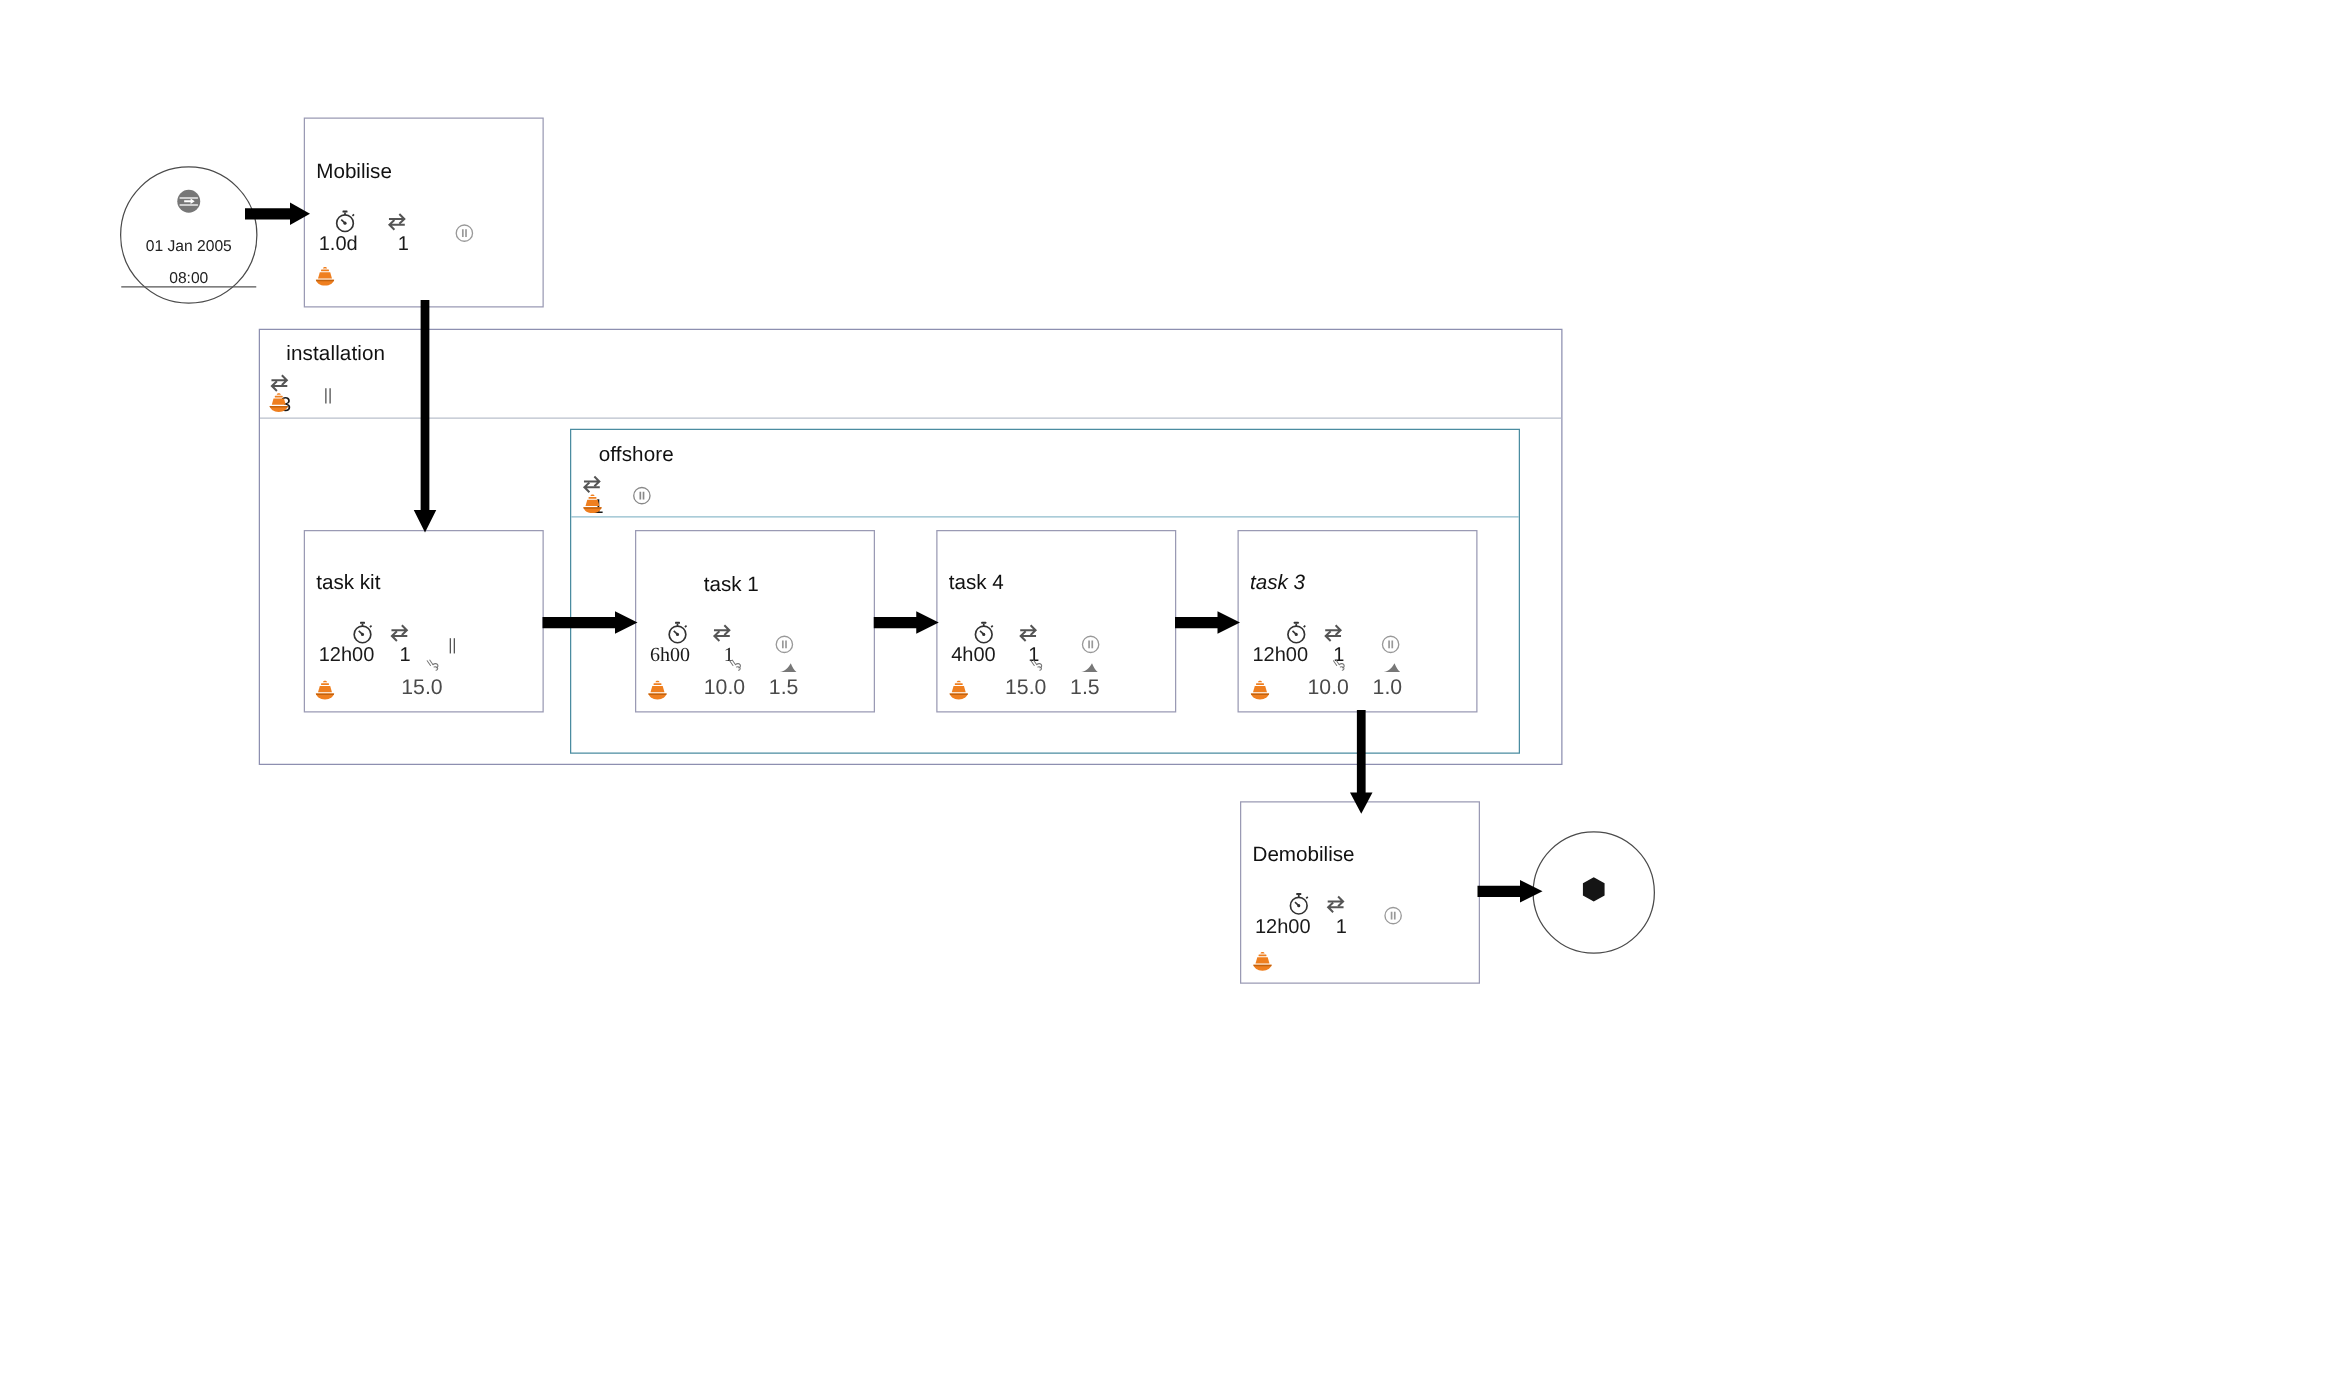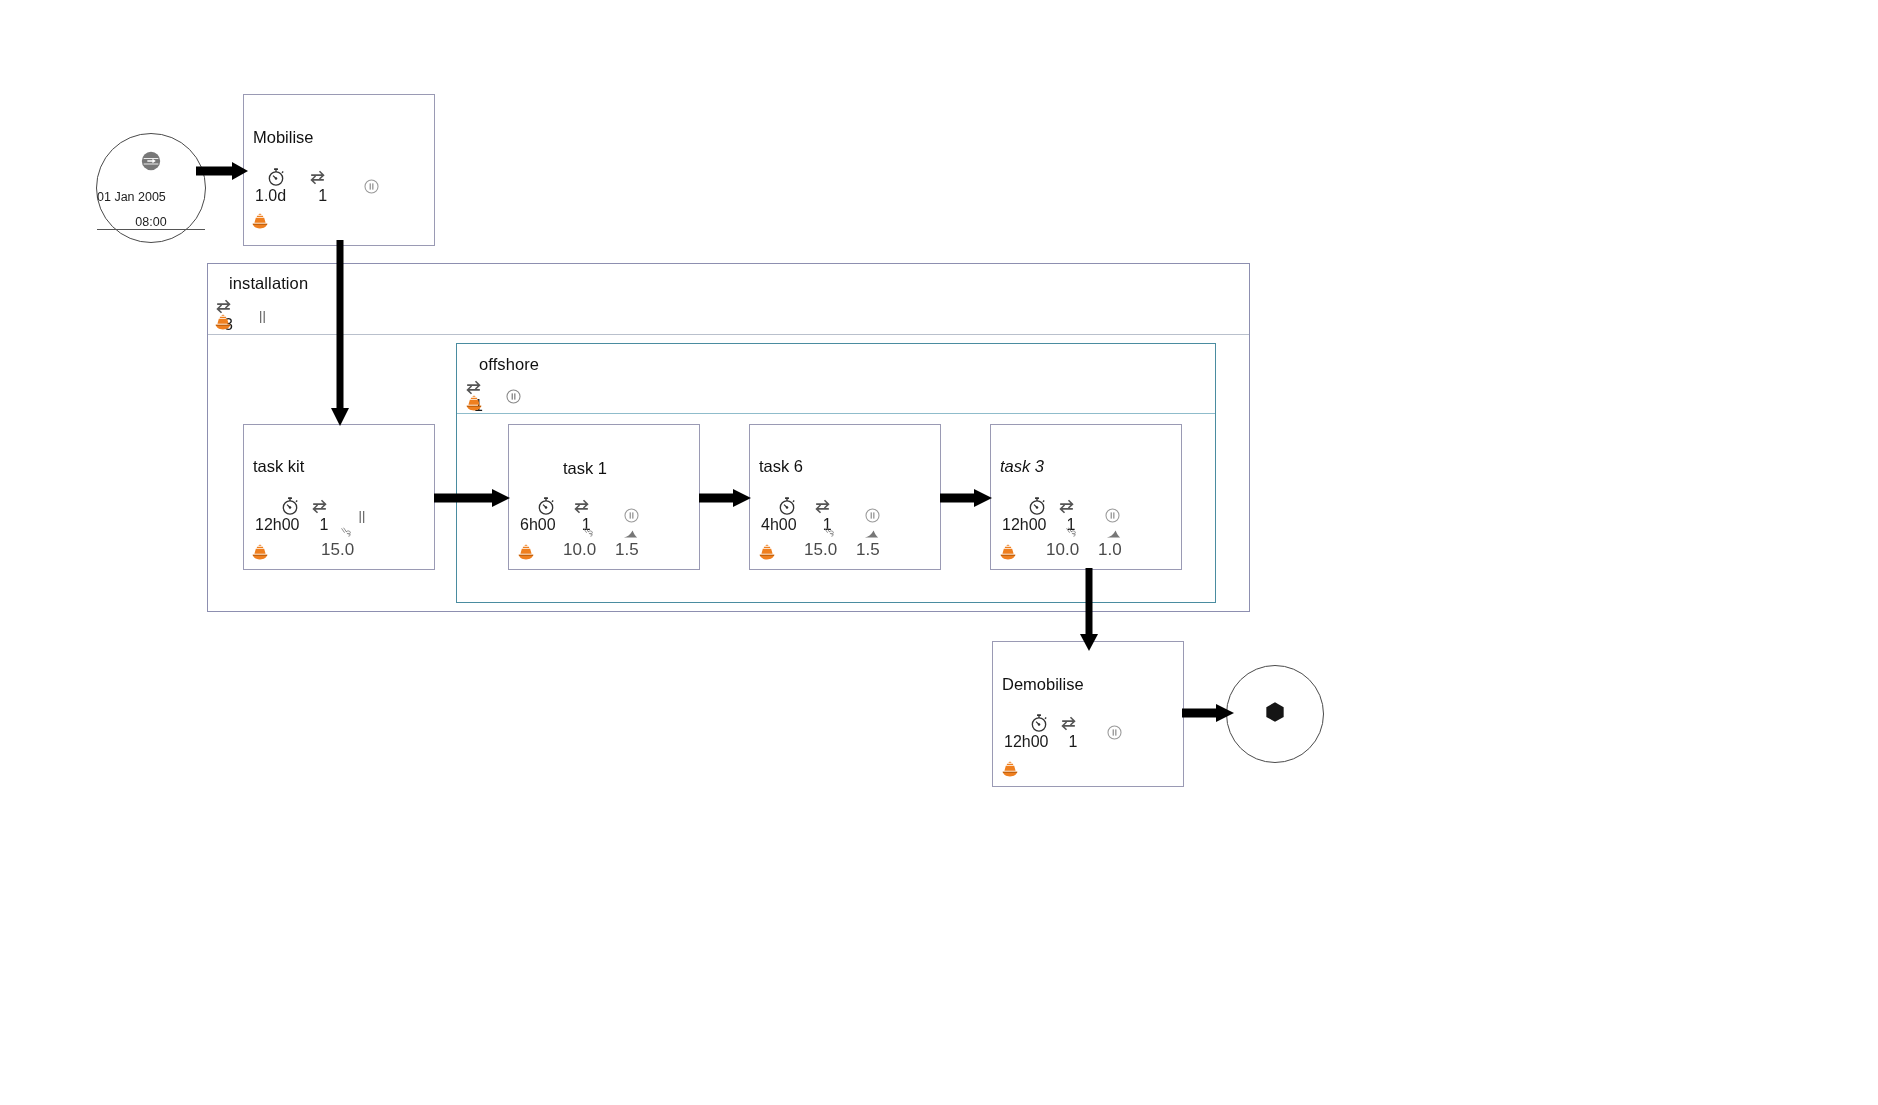--- a/index.html
+++ b/index.html
@@ -102,20 +102,21 @@
   .node-circle {
     position: absolute;
     border: 1.3px solid #4a4a4a;
     border-radius: 50%;
     background: #ffffff;
     box-sizing: border-box;
   }
   .start-date {
     position: absolute;
     width: 100%;
+    text-align: center;
     font-size: 12.5px;
     color: #222;
     white-space: nowrap;
   }
   .start-time {
     position: absolute;
     width: 100%;
     text-align: center;
     font-size: 12.5px;
     color: #222;
@@ -316,21 +317,21 @@
       <path d="M7 7h10l1.7 6H5.3z" fill="#ef7f1f"></path>
       <path d="M3.2 14.2h17.6c-.9 3.2-3.6 5.6-8.8 5.6s-7.9-2.4-8.8-5.6z" fill="#ef7f1f"></path>
       <path d="M3.2 14.2h17.6l-.4 1.3H3.6z" fill="#c4620c"></path>
     </svg>
   </div>
 
   <div class="task" style="left:508px; top:424px; width:192px; height:146px;"></div>
 
   <div class="task-title" style="left:518px; top:459px;margin-left:45px;">task 1</div>
 
-  <div class="metric-row" style="left:516px; top:496px;">
+  <div class="metric-row" style="left:516px; top:496px;font-family:Liberation Serif, serif;">
     <span class="metric">
       <span class="ico">
         <svg width="20" height="20" viewBox="0 0 24 24">
           <rect x="9.6" y="1.6" width="4.8" height="2" rx=".6" fill="#333"></rect>
           <path d="M18.6 6.3l1.5-1.5 1.1 1.1-1.5 1.5z" fill="#333"></path>
           <circle cx="12" cy="13.8" r="8" fill="none" stroke="#333" stroke-width="1.6"></circle>
           <circle cx="12" cy="13.8" r="1.5" fill="#333"></circle>
           <path d="M12 13.8L8.4 10.4" stroke="#333" stroke-width="1.5" fill="none"></path>
           <path d="M12 3.6v2.4" stroke="#333" stroke-width="1.6"></path>
         </svg>
@@ -384,21 +385,21 @@
       <path d="M12 2c.9 0 1.7.5 2 1.3H10c.3-.8 1.1-1.3 2-1.3z" fill="#ef7f1f"></path>
       <rect x="8.2" y="4.4" width="7.6" height="1.6" rx=".5" fill="#ef7f1f"></rect>
       <path d="M7 7h10l1.7 6H5.3z" fill="#ef7f1f"></path>
       <path d="M3.2 14.2h17.6c-.9 3.2-3.6 5.6-8.8 5.6s-7.9-2.4-8.8-5.6z" fill="#ef7f1f"></path>
       <path d="M3.2 14.2h17.6l-.4 1.3H3.6z" fill="#c4620c"></path>
     </svg>
   </div>
 
   <div class="task" style="left:749px; top:424px; width:192px; height:146px;"></div>
 
-  <div class="task-title" style="left:759px; top:457px;">task 6</div>
+  <div class="task-title" style="left:759px; top:457px;">task 4</div>
 
   <div class="metric-row" style="left:757px; top:496px;">
     <span class="metric">
       <span class="ico">
         <svg width="20" height="20" viewBox="0 0 24 24">
           <rect x="9.6" y="1.6" width="4.8" height="2" rx=".6" fill="#333"></rect>
           <path d="M18.6 6.3l1.5-1.5 1.1 1.1-1.5 1.5z" fill="#333"></path>
           <circle cx="12" cy="13.8" r="8" fill="none" stroke="#333" stroke-width="1.6"></circle>
           <circle cx="12" cy="13.8" r="1.5" fill="#333"></circle>
           <path d="M12 13.8L8.4 10.4" stroke="#333" stroke-width="1.5" fill="none"></path>

